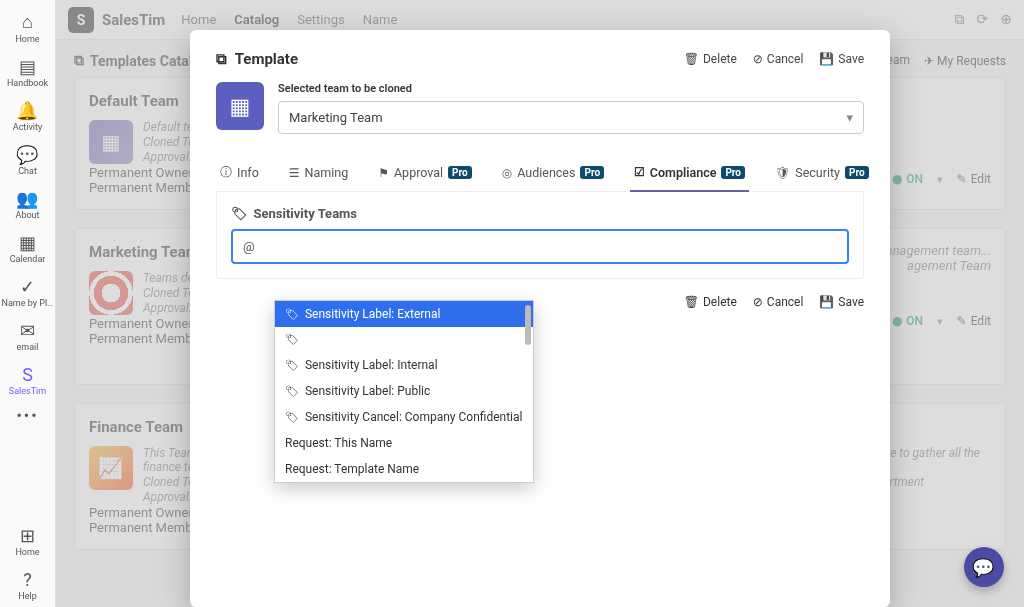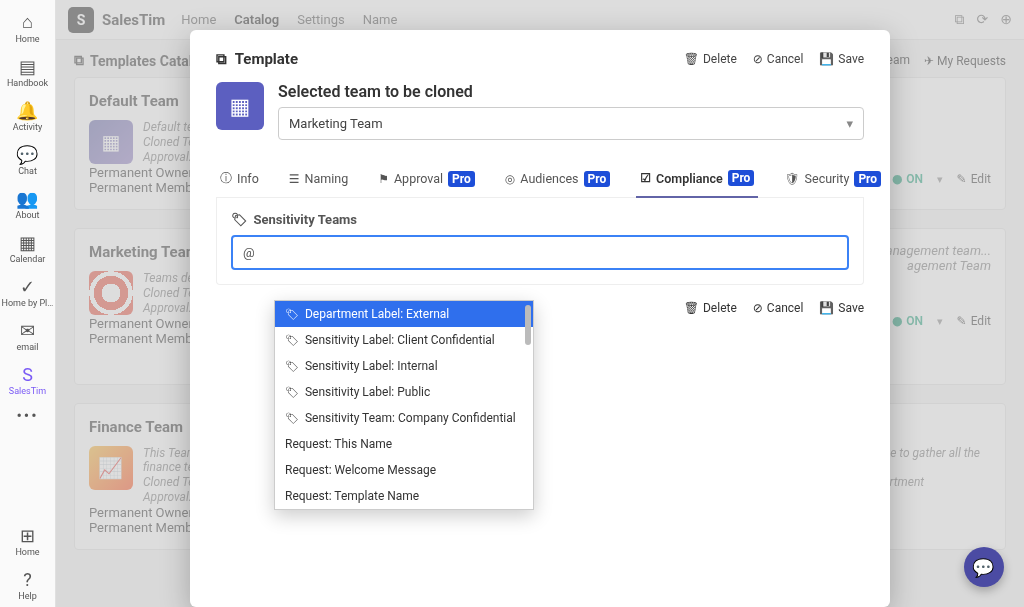--- a/index.html
+++ b/index.html
@@ -57,29 +57,29 @@
 .overlay { position:absolute; inset:0; background:rgba(200,200,200,0.62); display:flex; justify-content:center; padding-top:30px; }
 .modal { width:700px; background:#fff; border-radius:6px; box-shadow:0 8px 30px rgba(0,0,0,0.25); padding:20px 26px 24px; position:relative; }
 .modal-head { display:flex; align-items:center; }
 .modal-title { font-weight:700; font-size:15px; display:flex; align-items:center; gap:8px; }
 .modal-actions { margin-left:auto; display:flex; gap:16px; font-size:12px; color:#444; }
 .mact { display:flex; align-items:center; gap:4px; cursor:pointer; }
 
 .clone-row { display:flex; gap:14px; margin-top:14px; align-items:flex-start; }
 .clone-icon { width:48px; height:48px; border-radius:6px; background:#5c5fc0; display:flex;align-items:center;justify-content:center; color:#fff; font-size:22px; }
 .clone-body { flex:1; }
-.clone-label { font-weight:600; font-size:16px; margin-bottom:6px; }
+.clone-label { font-weight:600; font-size:11px; margin-bottom:6px; }
 .select { border:1px solid #ccc; border-radius:4px; padding:8px 10px; display:flex; align-items:center; background:#fff; }
 .select .sval { flex:1; font-size:13px; color:#444; }
 .select .schev { color:#888; }
 
 .tabs { display:flex; gap:22px; margin-top:22px; border-bottom:1px solid #eee; }
 .tab { padding:8px 4px 10px; font-size:12.5px; color:#555; display:flex; align-items:center; gap:5px; cursor:pointer; }
 .tab.active { color:#333; border-bottom:2px solid #6264a7; margin-bottom:-1px; font-weight:600;}
-.pro-badge { background:#1d4ed8; color:#fff; font-size:12px; padding:1px 4px; border-radius:3px; font-weight:700;}
+.pro-badge { background:#0c4a6e; color:#fff; font-size:10px; padding:1px 4px; border-radius:3px; font-weight:700;}
 .ticon{font-size:12px;}
 
 .panel { border:1px solid #eee; border-top:none; border-radius:0 0 4px 4px; padding:14px; }
 .sens-label { font-size:13px; font-weight:700; color:#555; display:flex; align-items:center; gap:6px; margin-bottom:8px;}
 .sens-input { border:2px solid #3b82f6; border-radius:4px; padding:8px 10px; font-size:13px; color:#555; }
 .dropdown { position:absolute; left:218px; top:300px; width:260px; background:#fff; border:1px solid #ccc; box-shadow:0 6px 18px rgba(0,0,0,0.2); max-height:220px; overflow:auto; z-index:50; }
 .dd-item { padding:6px 10px; font-size:12px; display:flex; align-items:center; gap:6px; cursor:pointer; }
 .dd-item .tag{font-size:11px;}
 .dd-item.sel { background:#2f6fed; color:#fff; }
 .dd-scroll-track { position:absolute; right:2px; top:2px; bottom:2px; width:6px; }
@@ -115,21 +115,21 @@
         <div class="rail-item">
           <div class="ricon">👥</div>
           <div class="rlabel">About</div>
         </div>
         <div class="rail-item">
           <div class="ricon">▦</div>
           <div class="rlabel">Calendar</div>
         </div>
         <div class="rail-item">
           <div class="ricon">✓</div>
-          <div class="rlabel">Home by Pl...</div>
+          <div class="rlabel">Name by Pl...</div>
         </div>
         <div class="rail-item">
           <div class="ricon">✉</div>
           <div class="rlabel">email</div>
         </div>
         <div class="rail-item active">
           <div class="ricon">S</div>
           <div class="rlabel">SalesTim</div>
         </div>
       </div>
@@ -368,43 +368,39 @@
         </div>
       </div>
     </div>
 
     <div class="dropdown" id="dropdown">
       <div class="dd-scroll-track">
           <div class="dd-scroll-thumb"></div>
         </div>
     <div class="dd-item sel">
           <span class="tag">🏷</span>
-          <span>Department Label: External</span>
+          <span>Sensitivity Label: External</span>
         </div>
         <div class="dd-item">
           <span class="tag">🏷</span>
-          <span>Sensitivity Label: Client Confidential</span>
         </div>
         <div class="dd-item">
           <span class="tag">🏷</span>
           <span>Sensitivity Label: Internal</span>
         </div>
         <div class="dd-item">
           <span class="tag">🏷</span>
           <span>Sensitivity Label: Public</span>
         </div>
         <div class="dd-item">
           <span class="tag">🏷</span>
-          <span>Sensitivity Team: Company Confidential</span>
+          <span>Sensitivity Cancel: Company Confidential</span>
         </div>
         <div class="dd-item">
           <span>Request: This Name</span>
-        </div>
-        <div class="dd-item">
-          <span>Request: Welcome Message</span>
         </div>
         <div class="dd-item">
           <span>Request: Template Name</span>
         </div>
       </div>
 
     <div class="chat-bubble">💬</div>
   </div>
 </div>
 

